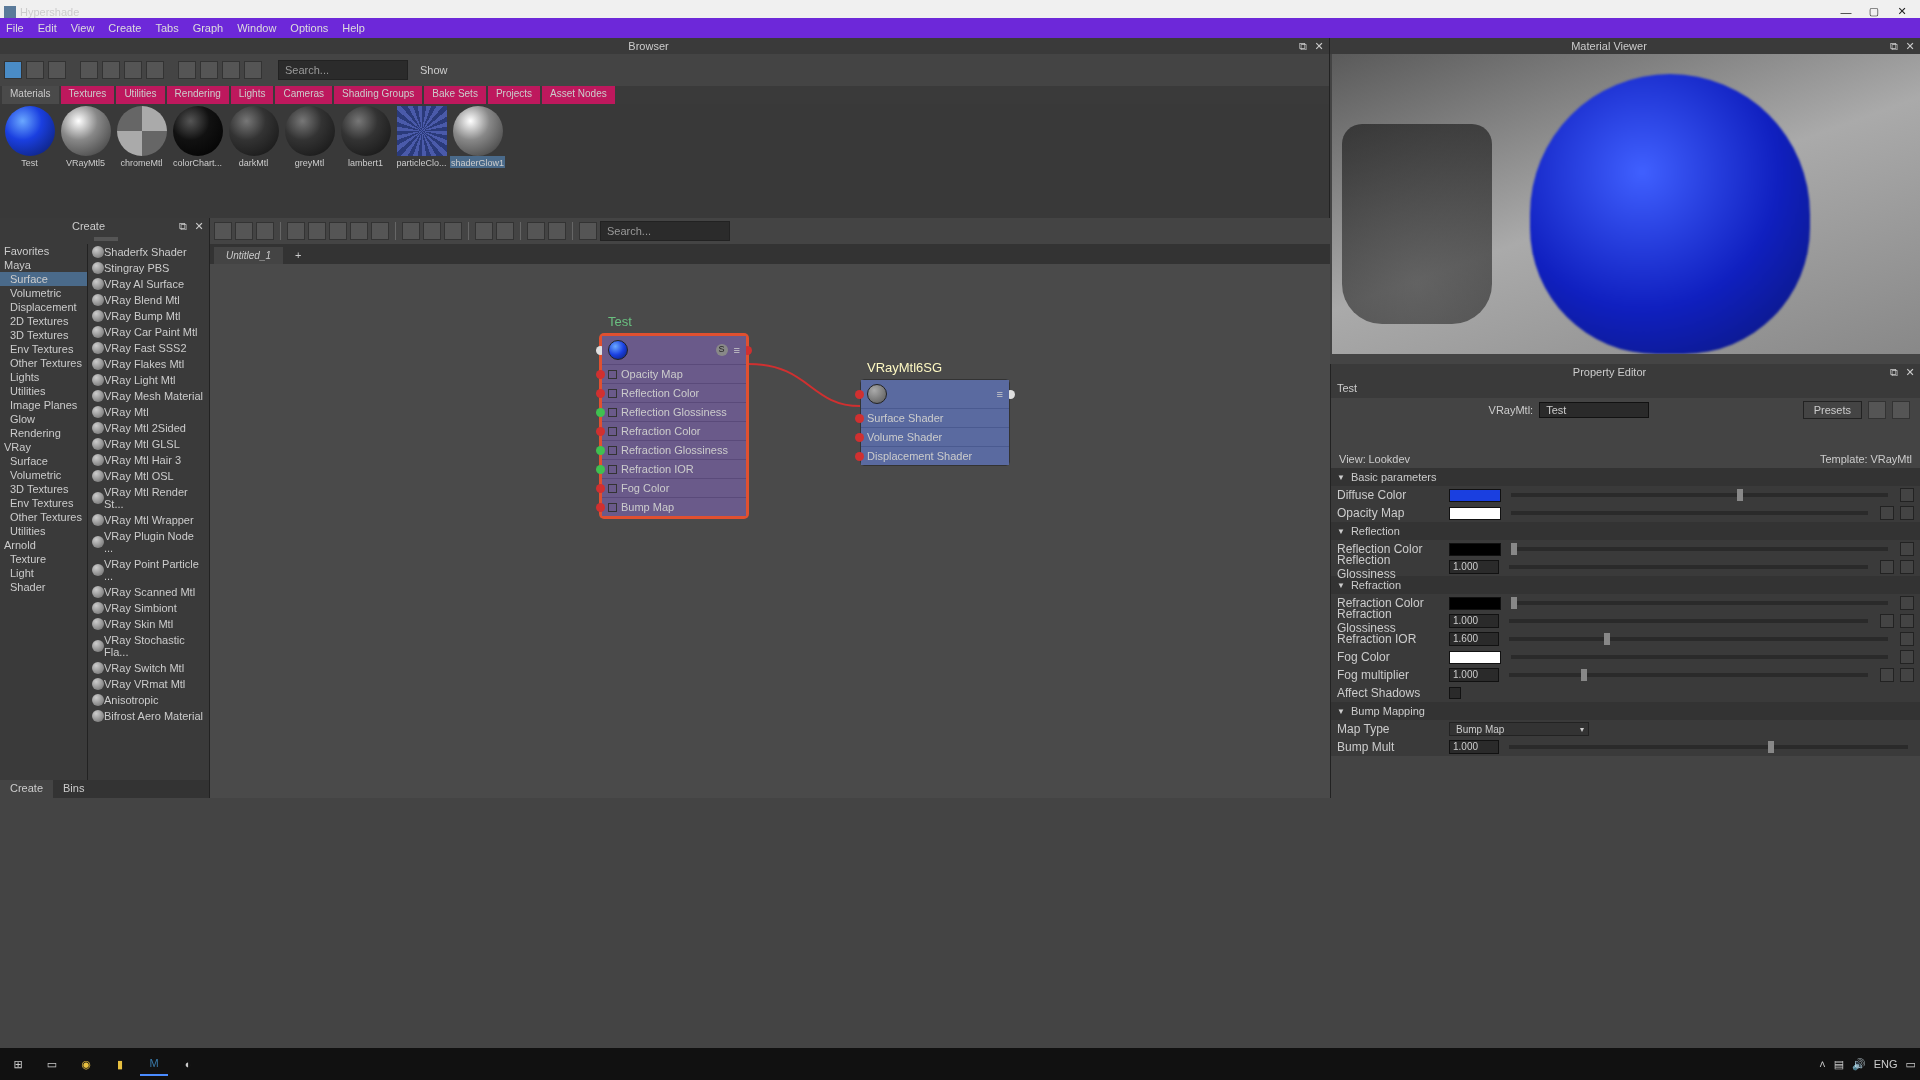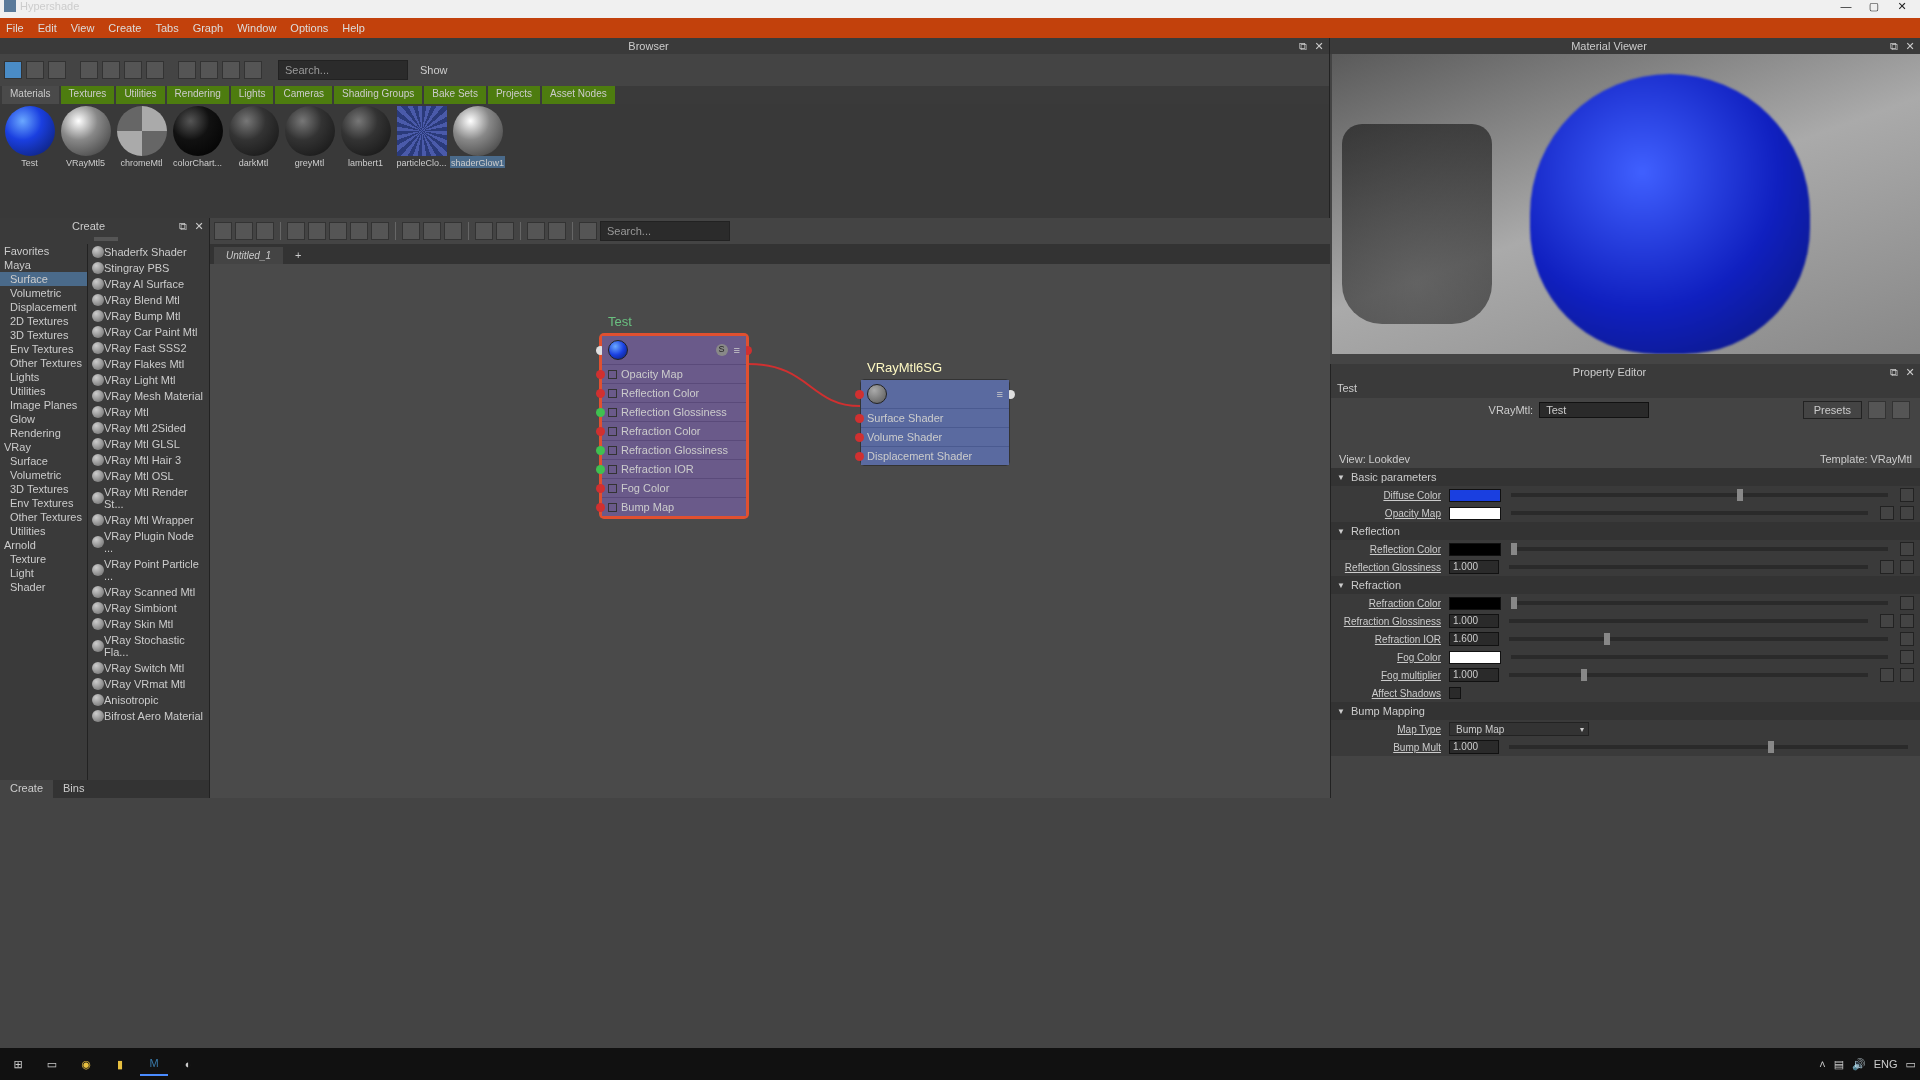--- a/index.html
+++ b/index.html
@@ -1,41 +1,41 @@
 <!DOCTYPE html>
 <html><head>
 <meta charset="utf-8">
 <style>
 * { margin: 0; padding: 0; box-sizing: border-box; font-family: "Segoe UI", Tahoma, sans-serif; font-size: 11px; color: #ccc; user-select: none; }
 body { background: #444; width: 1920px; height: 1080px; overflow: hidden; }
 
 
-.titlebar { height: 18px; background: #f0f0f0; display: flex; align-items: flex-start; padding: 0 4px; color: #222; }
+.titlebar { height: 18px; background: #f0f0f0; display: flex; align-items: flex-end; padding: 0 4px; color: #222; }
 .titlebar .icon { width: 12px; height: 12px; background: #5a7a9a; margin-right: 4px; }
 .titlebar .spacer { flex: 1; }
 .titlebar .btn { width: 28px; text-align: center; color: #222; }
 
 
-.menubar { height: 20px; background: #c2410c; display: flex; align-items: center; padding: 0 6px; gap: 14px; }
+.menubar { height: 20px; background: #6d28d9; display: flex; align-items: center; padding: 0 6px; gap: 14px; }
 .menubar span { color: #ddd; }
 
 
 .panel-hdr { height: 16px; background: #3a3a3a; display: flex; align-items: center; font-size: 10px; color: #aaa; padding: 0 4px; }
 .panel-hdr .spacer { flex: 1; }
 .panel-hdr .icn { width: 12px; margin-left: 4px; text-align: center; cursor: pointer; }
 
 
 .top-area { display: flex; height: 180px; }
 .browser { flex: 1; display: flex; flex-direction: column; border-right: 1px solid #222; }
 .browser-toolbar { height: 32px; background: #444; display: flex; align-items: center; gap: 4px; padding: 0 4px; }
 .tbtn { width: 18px; height: 18px; background: #555; border: 1px solid #333; }
 .tbtn.on { background: #4a8cc7; }
 .search-box { height: 20px; background: #2b2b2b; border: 1px solid #222; color: #999; padding: 0 6px; display: flex; align-items: center; }
 .browser-tabs { height: 18px; background: #3a3a3a; display: flex; gap: 2px; padding-left: 2px; }
-.browser-tabs div { padding: 2px 8px; background: #4d7c0f; font-size: 10px; }
+.browser-tabs div { padding: 2px 8px; background: #be185d; font-size: 10px; }
 .browser-tabs div.active { background: #4a4a4a; }
 .mat-shelf { flex: 1; background: #393939; display: flex; align-items: flex-start; padding: 2px; gap: 1px; overflow: hidden; position: relative; }
 .mat-item { width: 55px; text-align: center; }
 .mat-sw { width: 50px; height: 50px; margin: 0 auto; border-radius: 50%; background: radial-gradient(circle at 35% 30%, #fff, #888 40%, #333); }
 .mat-sw.blue { background: radial-gradient(circle at 35% 30%, #6aa8ff, #1a3fe0 40%, #0a1a60); }
 .mat-sw.black { background: radial-gradient(circle at 35% 30%, #555, #111 40%, #000); }
 .mat-sw.dark { background: radial-gradient(circle at 35% 30%, #777, #333 40%, #111); }
 .mat-sw.cloud { background: repeating-conic-gradient(#2a3a7a 0 10deg, #4a5aaa 10deg 20deg); border-radius: 0; }
 .mat-lbl { font-size: 9px; padding-top: 2px; overflow: hidden; white-space: nowrap; }
 .mat-lbl.sel { background: #4a6a8a; }
@@ -101,21 +101,21 @@
 .prop-typebar { height: 24px; display: flex; align-items: center; gap: 6px; padding: 0 10px; }
 .prop-typebar .name-field { background: #2a2a2a; border: 1px solid #111; padding: 1px 6px; width: 110px; }
 .prop-typebar .spacer { flex: 1; }
 .prop-typebar .presets { background: #444; border: 1px solid #222; padding: 2px 10px; }
 .viewline { padding: 3px 8px; font-size: 10px; display: flex; margin-top: 28px; }
 .viewline .spacer { flex: 1; }
 .prop-section { background: #3a3a3a; }
 .sec-hdr { height: 18px; background: #333; display: flex; align-items: center; padding: 0 6px; gap: 6px; }
 .sec-hdr .arrow { font-size: 8px; }
 .prop-row { height: 18px; display: flex; align-items: center; padding: 0 6px; gap: 4px; }
-.prop-row .lbl { width: 108px; text-align: right; font-size: 10px; padding-right: 4px; text-decoration: underline; }
+.prop-row .lbl { width: 108px; font-size: 12px; padding-right: 4px; }
 .swatch { width: 52px; height: 13px; border: 1px solid #111; }
 .slider { flex: 1; height: 4px; background: #2a2a2a; position: relative; margin: 0 6px; }
 .slider .thumb { position: absolute; width: 6px; height: 12px; background: #888; top: -4px; }
 .valbox { width: 50px; height: 14px; background: #2a2a2a; border: 1px solid #111; font-size: 10px; padding: 0 3px; }
 .map-btn { width: 14px; height: 14px; background: #444; border: 1px solid #222; margin-left: 2px; }
 
 
 .render-area { position: absolute; right: 0; top: 54px; width: 588px; height: 300px; background: linear-gradient(160deg, #5a5a5a, #aaa 50%, #888); overflow: hidden; }
 .render-area .blob { position: absolute; right: 110px; top: 20px; width: 280px; height: 280px; background: radial-gradient(circle at 40% 35%, #4060ff, #1020c0 55%, #0a1570); border-radius: 50% 50% 45% 45%; filter: blur(1px); }
 .render-area .plant { position: absolute; left: 10px; bottom: 30px; width: 150px; height: 200px; background: radial-gradient(circle at 50% 80%, #333, #111); border-radius: 20px 20px 40px 40px; opacity: 0.6; }

